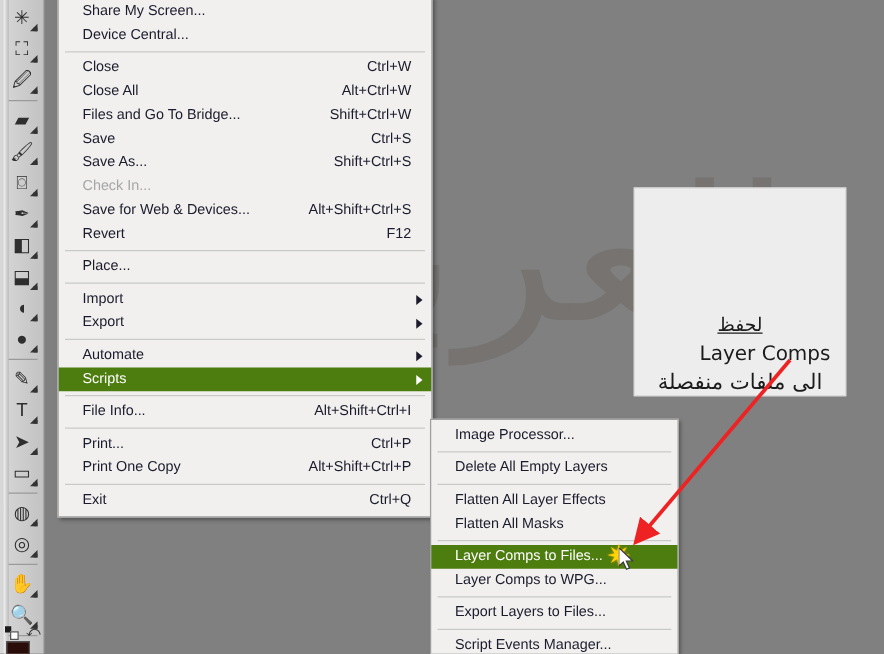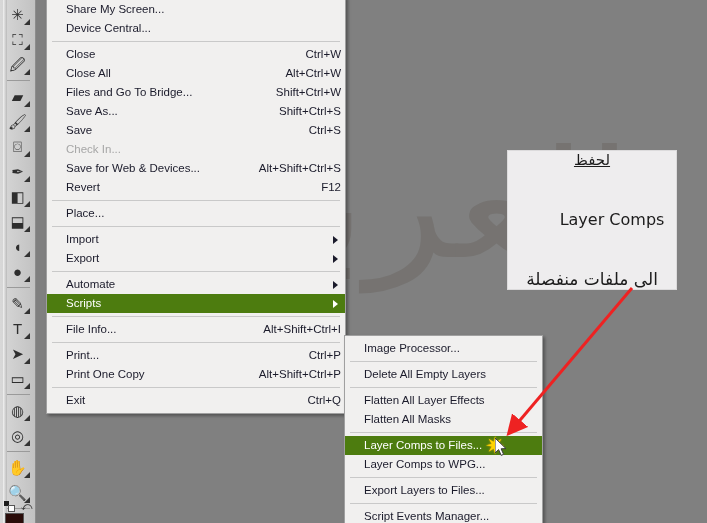--- a/index.html
+++ b/index.html
@@ -54,21 +54,21 @@
     border:1px solid #a0a0a0;
     box-shadow:2px 2px 3px rgba(0,0,0,.35);
     font-size:11.5px;color:#1b1b2b;
     padding:3px 0;box-sizing:border-box;
   }
   #file-menu{left:46px;top:-4px;width:300px;}
   #scripts-submenu{left:344px;top:335px;width:199px;}
 
   .mi{
     position:relative;height:19px;line-height:19px;
-    padding:0 4px 0 19px;white-space:nowrap;cursor:default;
+    padding:0 16px 0 19px;white-space:nowrap;cursor:default;
     display:flex;align-items:center;
   }
   .mi .lbl{flex:0 0 auto;}
   .mi .acc{margin-left:auto;padding-left:18px;color:#1b1b2b;}
   .mi.dis .lbl{color:#a6a6a6;}
   .mi.sel{background:#4d7c0f;color:#fff;}
   .mi.sel .lbl,.mi.sel .acc{color:#fff;}
   .mi .arr{
     position:absolute;right:7px;top:50%;margin-top:-4px;
     width:0;height:0;border-top:4px solid transparent;
@@ -80,23 +80,23 @@
   
   .burst{
     position:absolute;left:138px;top:-2px;width:24px;height:24px;
     color:#ffd400;font-size:24px;line-height:24px;text-align:center;
     text-shadow:0 0 2px #ffae00;
   }
   .curs{position:absolute;left:150px;top:2px;width:14px;height:20px;}
 
   
   #callout{
-    position:absolute;left:507px;top:150px;width:170px;height:140px;
+    position:absolute;left:507px;top:150px;width:170px;height:167px;
     background:#eeedee;border:1px solid #dcdbdc;box-sizing:border-box;
-    display:flex;flex-direction:column;align-items:center;justify-content:space-between;
+    display:flex;flex-direction:column;align-items:center;justify-content:flex-end;
     font-family:"DejaVu Sans", sans-serif;color:#1c1c1c;
     direction:rtl;
   }
   #callout .l1{font-size:15px;text-decoration:underline;margin-bottom:4px;}
   #callout .l2{font-size:16px;direction:ltr;margin-bottom:4px;margin-left:40px;}
   #callout .l3{font-size:17px;}
 
   #arrow{position:absolute;left:460px;top:280px;width:180px;height:180px;pointer-events:none;}
 </style>
 </head>
@@ -217,26 +217,26 @@
     </div>
     <div class="mi">
       <span class="lbl">Close All</span>
       <span class="acc">Alt+Ctrl+W</span>
     </div>
     <div class="mi">
       <span class="lbl">Files and Go To Bridge...</span>
       <span class="acc">Shift+Ctrl+W</span>
     </div>
     <div class="mi">
+      <span class="lbl">Save</span>
+      <span class="acc">Ctrl+S</span>
+    </div>
+    <div class="mi">
       <span class="lbl">Save As...</span>
       <span class="acc">Shift+Ctrl+S</span>
-    </div>
-    <div class="mi">
-      <span class="lbl">Save</span>
-      <span class="acc">Ctrl+S</span>
     </div>
     <div class="mi dis">
       <span class="lbl">Check In...</span>
     </div>
     <div class="mi">
       <span class="lbl">Save for Web &amp; Devices...</span>
       <span class="acc">Alt+Shift+Ctrl+S</span>
     </div>
     <div class="mi">
       <span class="lbl">Revert</span>

